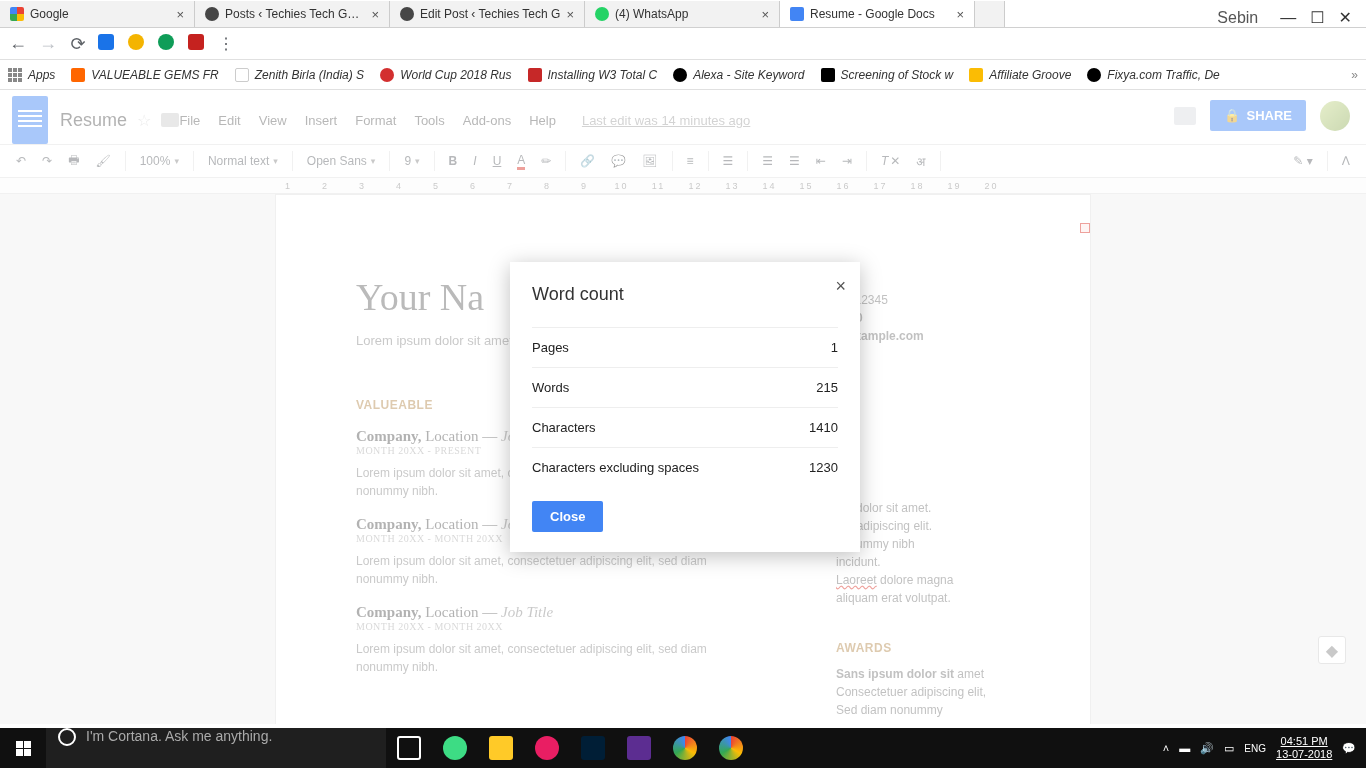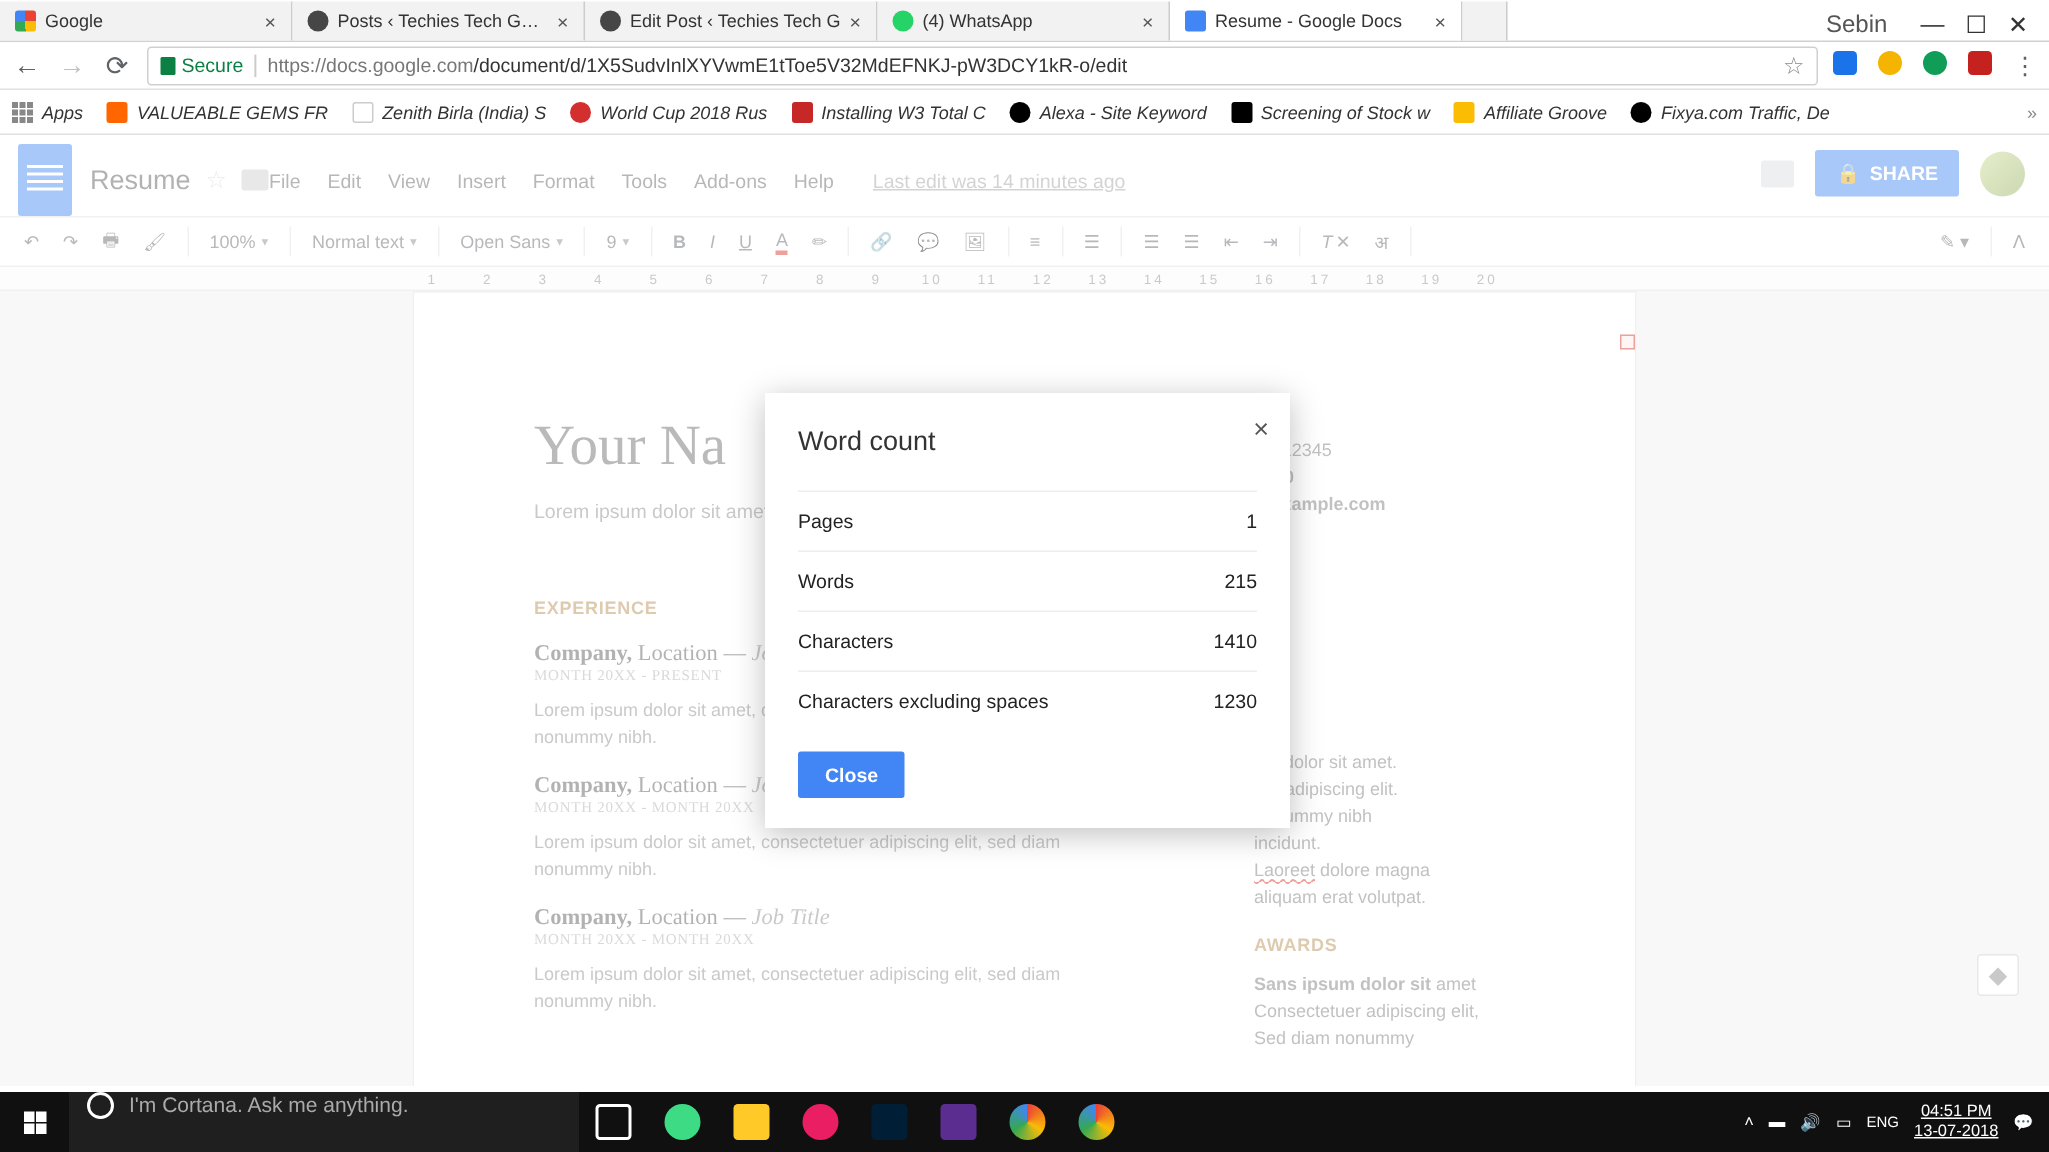--- a/index.html
+++ b/index.html
@@ -136,29 +136,20 @@
     <span>—</span>
     <span>☐</span>
     <span>✕</span>
   </div>
 </div>
 
 <div class="addr-bar">
   <span class="nav-btn">←</span>
   <span class="nav-btn disabled">→</span>
   <span class="nav-btn">⟳</span>
-  <div class="url-box">
-    <span class="secure">
-      <span class="lock"></span>
-      <span>Secure</span>
-    </span>
-    <span style="color:#ccc">|</span>
-    <span class="url-text"><span class="url-gray">https://docs.google.com</span><span>/document/d/1X5SudvInlXYVwmE1tToe5V32MdEFNKJ-pW3DCY1kR-o/edit</span></span>
-    <span style="margin-left:auto;color:#888">☆</span>
-  </div>
   <div class="addr-right">
     <span class="ext-ico" style="background:#1a73e8"></span>
     <span class="ext-ico" style="background:#f4b400;border-radius:50%"></span>
     <span class="ext-ico" style="background:#0f9d58;border-radius:50%"></span>
     <span class="ext-ico" style="background:#c5221f"></span>
     <span style="color:#5f6368">⋮</span>
   </div>
 </div>
 
 <div class="bookmarks">
@@ -317,21 +308,21 @@
       <span>19</span>
       <span>20</span>
 </div>
 
 <div class="doc-area">
   <div class="page">
     <div class="marker"></div>
     <div class="resume-name">Your Na</div>
     <div class="resume-sub">Lorem ipsum dolor sit amet, cons</div>
 
-    <div class="section-h">EXPERIENCE</div>
+    <div class="section-h">VALUEABLE</div>
 
     <div class="job-line"><b>Company,</b> <span>Location —</span> <span class="job-it">Job Title</span></div>
     <div class="job-date">MONTH 20XX - PRESENT</div>
     <div class="job-body"><span>Lorem ipsum dolor sit amet, co</span><br><span>nonummy nibh.</span></div>
 
     <div class="job-line"><b>Company,</b> <span>Location —</span> <span class="job-it">Job Title</span></div>
     <div class="job-date">MONTH 20XX - MONTH 20XX</div>
     <div class="job-body">Lorem ipsum dolor sit amet, consectetuer adipiscing elit, sed diam nonummy nibh.</div>
 
     <div class="job-line"><b>Company,</b> <span>Location —</span> <span class="job-it">Job Title</span></div>
@@ -343,21 +334,21 @@
       <div>ST 12345</div>
       <div><b>7890</b></div>
       <div><b>@example.com</b></div>
       <div style="height:150px"></div>
       <div>um dolor sit amet.</div>
       <div>uer adipiscing elit.</div>
       <div>nonummy nibh</div>
       <div>incidunt.</div>
       <div><span class="underline-red">Laoreet</span><span> dolore magna</span></div>
       <div>aliquam erat volutpat.</div>
-      <div class="section-h" style="margin-top:18px">AWARDS</div>
+      <div class="section-h" style="margin-top:36px">AWARDS</div>
       <div style="margin-top:12px"><b>Sans ipsum dolor sit</b><span> amet</span></div>
       <div>Consectetuer adipiscing elit,</div>
       <div>Sed diam nonummy</div>
     </div>
   </div>
 </div>
 
 <div class="expl-btn">◆</div>
 
 <div class="dim" style="top:0;bottom:0"></div>

